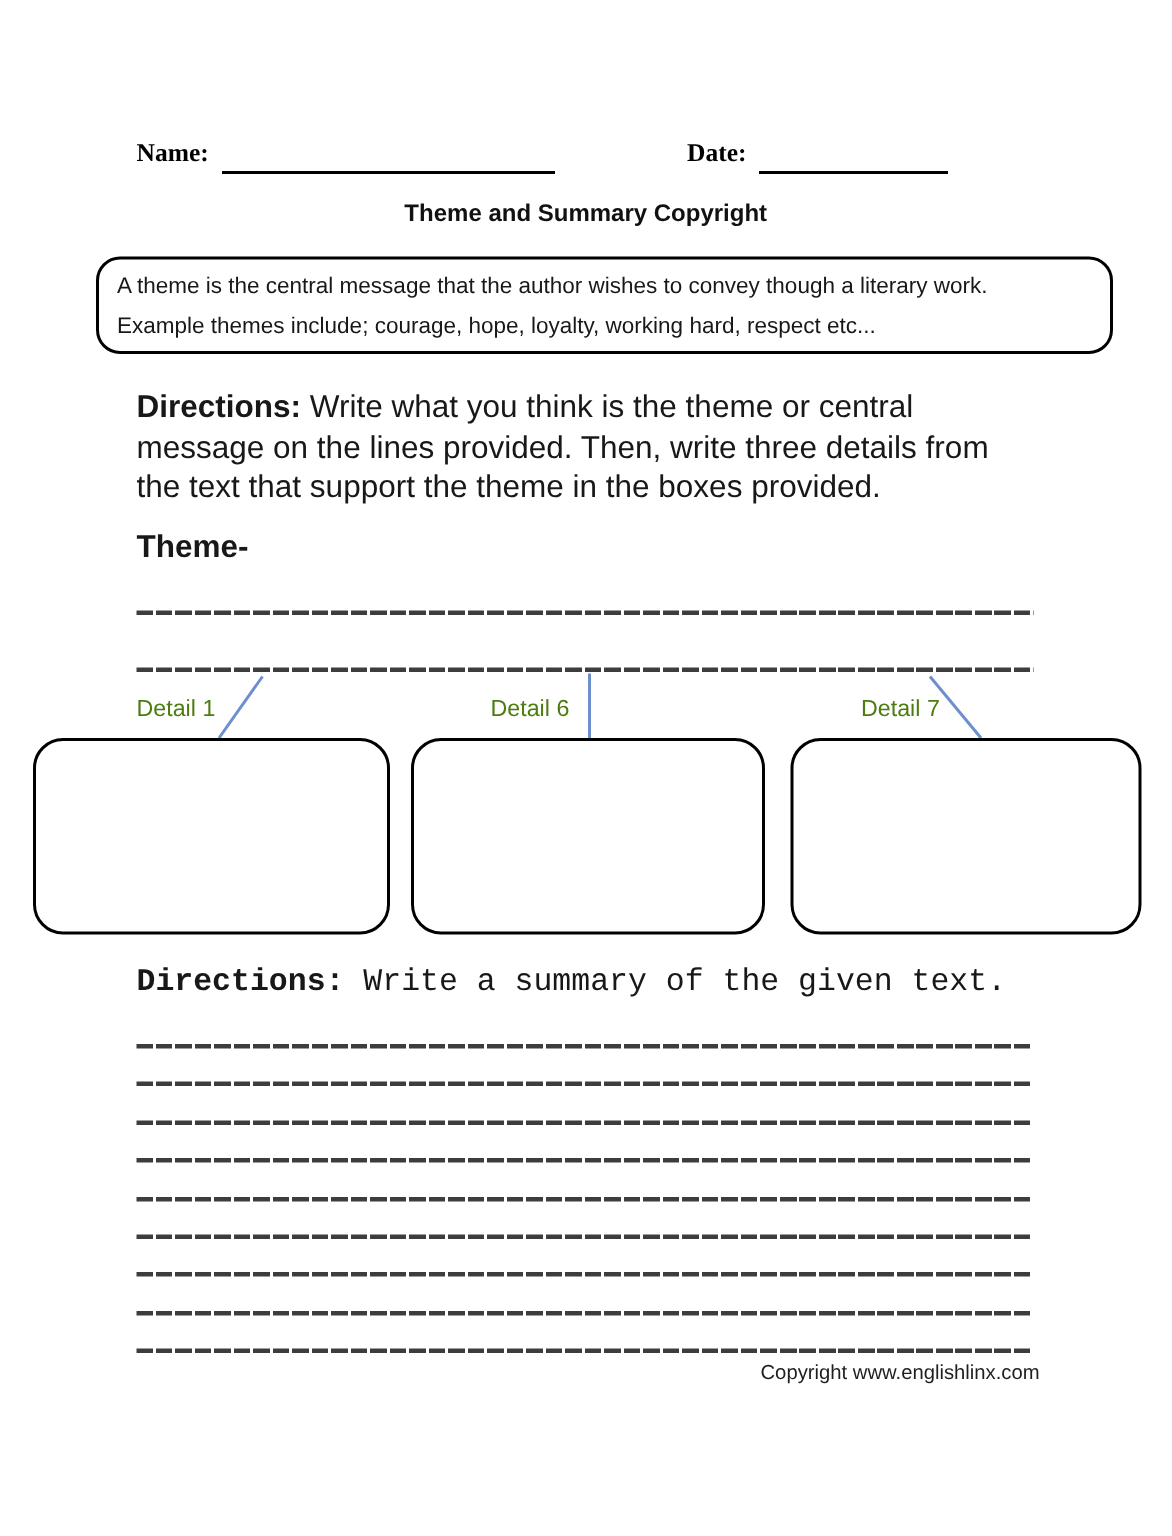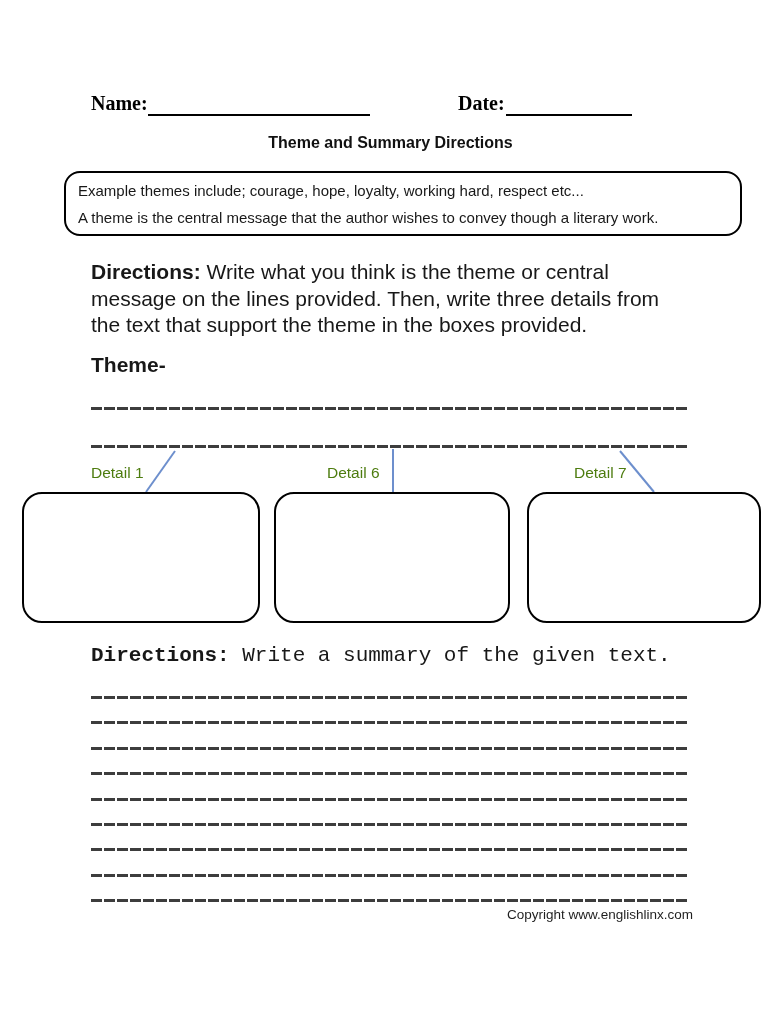--- a/index.html
+++ b/index.html
@@ -9,21 +9,21 @@
     background:#ffffff;
     color:#1f1f1f;
     font-family:"Liberation Sans", sans-serif;
     overflow:hidden;
   }
   .abs{position:absolute;}
   
   .hdr-label{
     font-family:"Liberation Serif", serif;
     font-weight:bold;
-    font-size:20px;
+    font-size:17px;
     color:#000;
   }
   .hdr-blank{
     border-bottom:2px solid #000;
     height:20px;
   }
   
   .title{
     left:0;top:134px;width:100%;
     text-align:center;
@@ -80,25 +80,25 @@
 </head>
 <body>
 
 <div class="page">
 
   <span class="abs hdr-label" style="left:91px;top:92px;">Name:</span>
   <span class="abs hdr-blank" style="left:148px;top:94px;width:222px;"></span>
   <span class="abs hdr-label" style="left:458px;top:92px;">Date:</span>
   <span class="abs hdr-blank" style="left:506px;top:94px;width:126px;"></span>
 
-  <div class="abs title">Theme and Summary Directions</div>
+  <div class="abs title">Theme and Summary Copyright</div>
 
   <div class="abs def-box">
+    <div>A theme is the central message that the author wishes to convey though a literary work.</div>
     <div>Example themes include; courage, hope, loyalty, working hard, respect etc...</div>
-    <div>A theme is the central message that the author wishes to convey though a literary work.</div>
   </div>
 
   <div class="abs para" style="left:91px;top:259px;width:592px;">
     <span class="bold">Directions:</span><span> Write what you think is the theme or central message on the lines provided. Then, write three details from the text that support the theme in the boxes provided.</span>
   </div>
 
   <div class="abs para" style="left:91px;top:352px;font-weight:bold;">Theme-</div>
 
   <div class="abs theme-lines">
     <div class="wline"></div>

